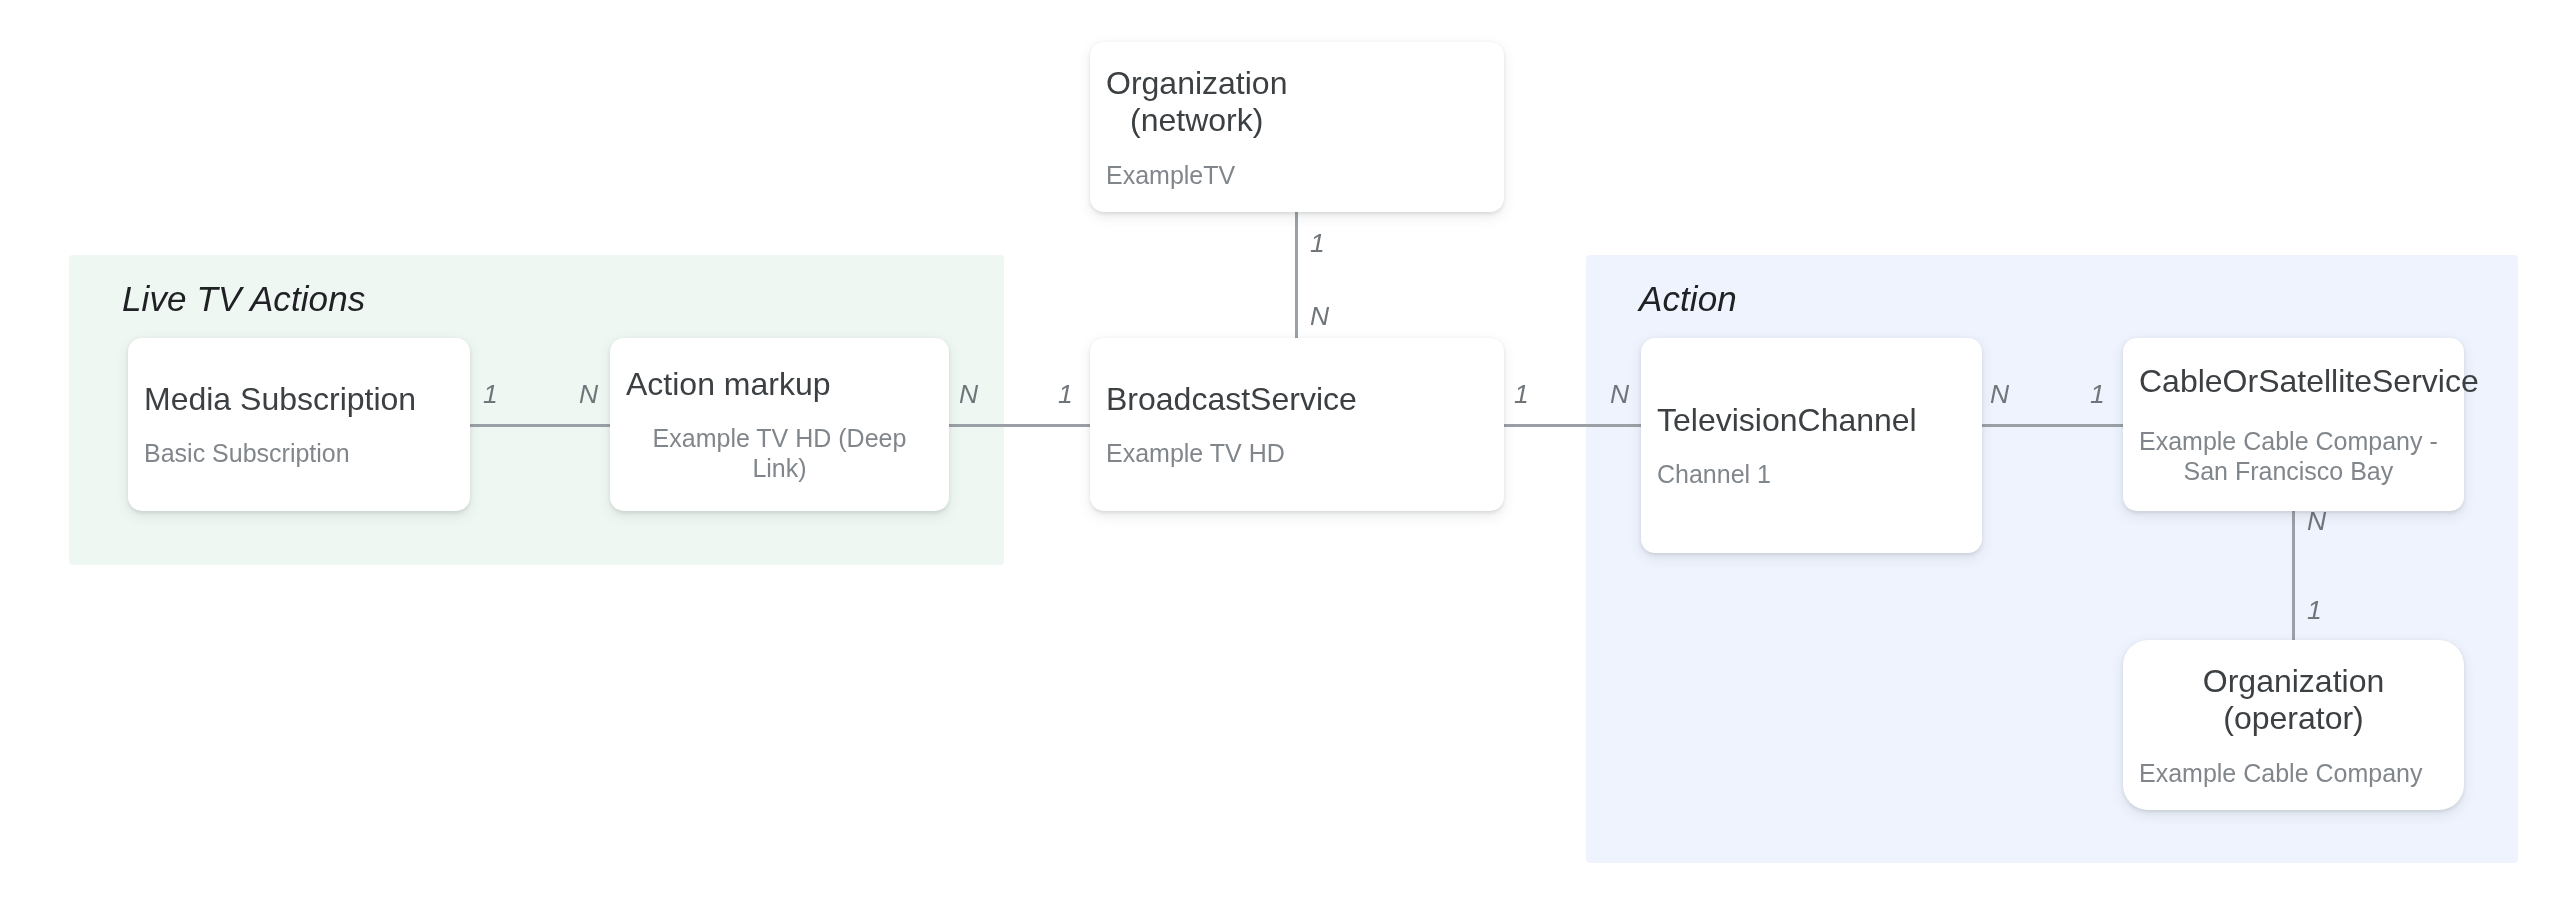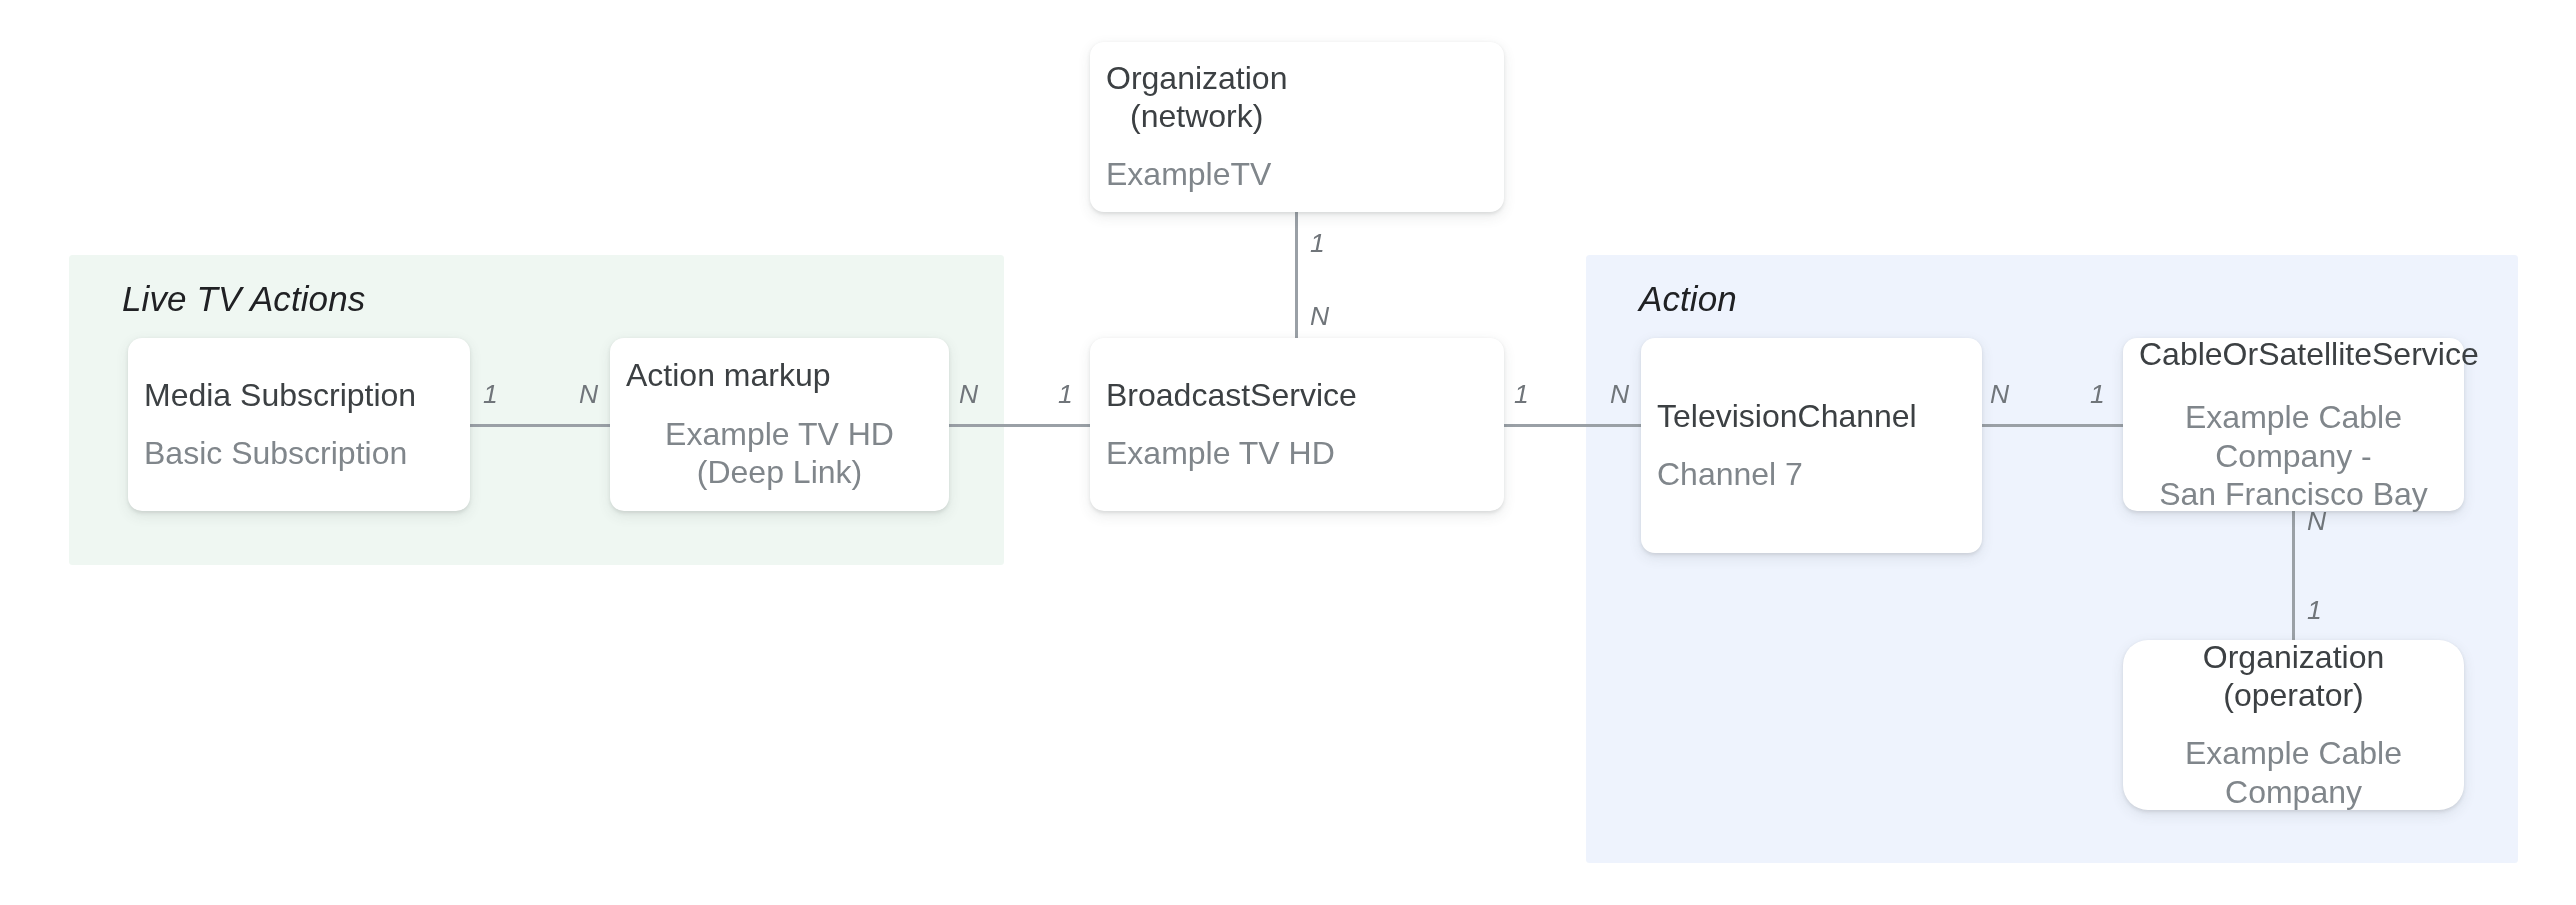--- a/index.html
+++ b/index.html
@@ -50,21 +50,21 @@
   }
   .card-title {
     font-size: 32px;
     line-height: 1.18;
     color: #3c4043;
     text-align: center;
     white-space: pre-line;
   }
   .card-subtitle {
     margin-top: 19.5px;
-    font-size: 32px;
+    font-size: 25px;
     line-height: 1.2;
     color: #80868b;
     text-align: center;
     white-space: pre-line;
   }
 
   
   .edge-h {
     position: absolute;
     height: 2.7px;
@@ -139,21 +139,21 @@
     <div class="card-subtitle">Example TV HD</div>
   </div>
 
   <div class="card" style="left:610px; top:338px; width:339px; height:173px;">
     <div class="card-title">Action markup</div>
     <div class="card-subtitle">Example TV HD (Deep Link)</div>
   </div>
 
   <div class="card" style="left:1641px; top:338px; width:341px; height:215px;">
     <div class="card-title">TelevisionChannel</div>
-    <div class="card-subtitle">Channel 7</div>
+    <div class="card-subtitle">Channel 1</div>
   </div>
 
   <div class="card" style="left:2123px; top:338px; width:341px; height:173px;">
     <div class="card-title">CableOrSatelliteService</div>
     <div class="card-subtitle" style="margin-top:25px;">Example Cable Company -
 San Francisco Bay</div>
   </div>
 
   <div class="card" style="left:2123px; top:640px; width:341px; height:170px;border-radius:25px;">
     <div class="card-title">Organization (operator)</div>

